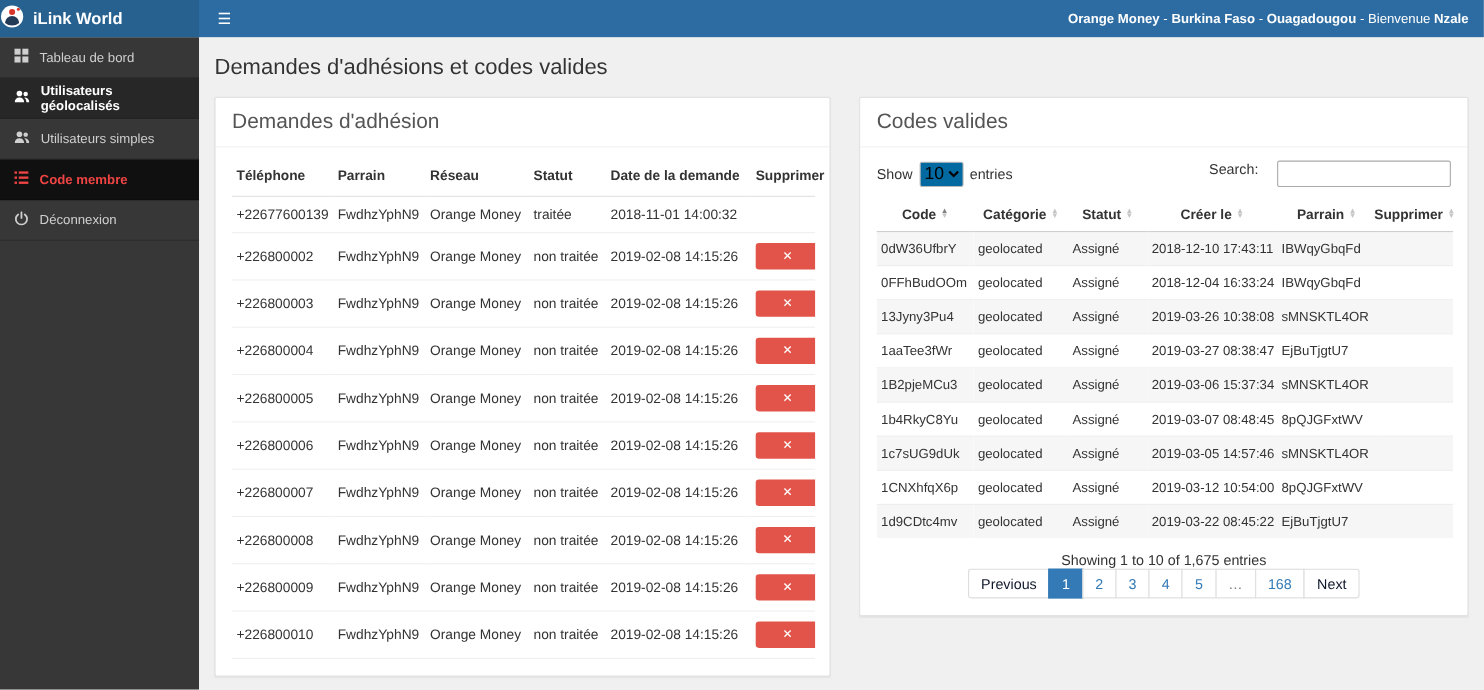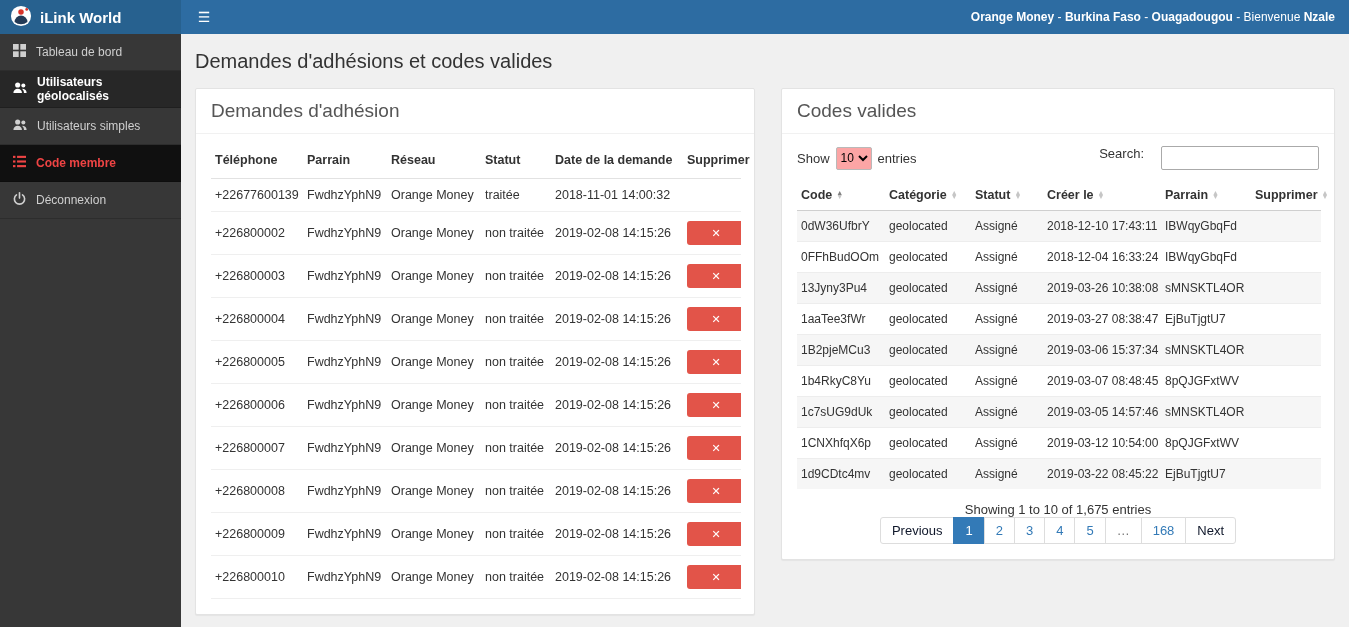--- a/index.html
+++ b/index.html
@@ -3,21 +3,21 @@
 <meta charset="utf-8">
 <style>
   * { box-sizing: border-box; margin: 0; padding: 0; }
   html,body { width:1349px; height:627px; overflow:hidden; }
   body {
     font-family: "Liberation Sans", sans-serif;
     background:#f0f0f0; position:relative; color:#333;
   }
   
   .topbar { height:34px; background:#2d6ca2; display:flex; align-items:stretch; }
-  .brand { width:181px; background:#27618f; color:#fff; display:flex; align-items:center; gap:8px; padding-left:10px; font-size:15px; font-weight:bold; }
+  .brand { width:181px; background:#27618f; color:#fff; display:flex; align-items:center; gap:8px; font-size:15px; font-weight:bold; }
   .hamburger { width:46px; display:flex; align-items:center; justify-content:center; color:#fff; font-size:14px; cursor:pointer; }
   .user-info { margin-left:auto; display:flex; align-items:center; color:#fff; font-size:12px; padding-right:14px; white-space:pre; }
   .user-info .b { font-weight:bold; }
   
   .sidebar { position:absolute; top:34px; left:0; bottom:0; width:181px; background:#373737; }
   .side-item { height:37px; display:flex; align-items:center; gap:10px; padding:0 13px; font-size:12px; color:#cfcfcf; cursor:pointer; border-bottom:1px solid rgba(0,0,0,.18); }
   .side-item svg { flex:0 0 auto; }
   .side-item.selected { background:#272727; color:#fff; font-weight:bold; }
   .side-item.current { background:#101010; color:#ef4444; font-weight:bold; }
   
@@ -30,27 +30,27 @@
   .card-header { padding:11px 15px; font-size:19px; color:#555; border-bottom:1px solid #f1f1f1; }
   .card-body { padding:8px 15px 15px; }
   
   table { width:100%; border-collapse:collapse; table-layout:fixed; }
   .req-table th { text-align:left; font-size:12.5px; padding:11px 4px; border-bottom:1px solid #e2e2e2; color:#333; }
   .req-table td { font-size:12.5px; padding:9px 4px; border-bottom:1px solid #efefef; white-space:nowrap; overflow:hidden; }
   .btn-delete { display:inline-block; width:58px; height:24px; background:#e25449; border:none; border-radius:3px; color:#fff; font-size:11px; cursor:pointer; line-height:24px; text-align:center; }
   
   .dt-controls { display:flex; justify-content:space-between; align-items:center; font-size:13px; margin:4px 0 10px; }
   .dt-length { display:flex; align-items:center; gap:6px; }
-  .dt-length select { height:23px; border:1px solid #b9b9b9; border-radius:2px; background:#fca5a5; font-size:12px; font-family:"Liberation Sans",sans-serif; }
+  .dt-length select { height:23px; border:1px solid #b9b9b9; border-radius:2px; background:#0369a1; font-size:16px; font-family:"Liberation Sans",sans-serif; }
   .dt-search { display:flex; gap:17px; }
   .dt-search input { width:158px; height:24px; border:1px solid #aaa; border-radius:2px; padding:2px 6px; font-size:12px; font-family:"Liberation Sans",sans-serif; }
   .codes-table th { text-align:left; font-size:12.5px; padding:8px 4px; border-bottom:1px solid #cfcfcf; color:#333; cursor:pointer; }
   .codes-table td { font-size:12px; padding:8px 4px; border-top:1px solid #ededed; white-space:nowrap; overflow:hidden; }
   .codes-table tbody tr:nth-child(odd) { background:#f6f6f6; }
-  .th-inner { display:flex; align-items:center; justify-content:flex-start; }
+  .th-inner { display:flex; align-items:center; justify-content:center; }
   .sort-stack { display:flex; flex-direction:column; font-size:7px; line-height:.62; color:#c6c6c6; margin-left:4px; }
   th.sorted .su { color:#808080; }
   
   .dt-footer { display:flex; justify-content:space-between; align-items:center; margin-top:13px;flex-direction:column; }
   .dt-info { font-size:13px; color:#333; }
   .pagination { display:flex; list-style:none; }
   .page { border:1px solid #ddd; background:#fff; color:#337ab7; font-size:13px; padding:5px 11px; margin-left:-1px; cursor:pointer; }
   .page:first-child { border-radius:3px 0 0 3px; margin-left:0; }
   .page:last-child { border-radius:0 3px 3px 0; }
   .page.prev, .page.next { color:#0f172a; }

